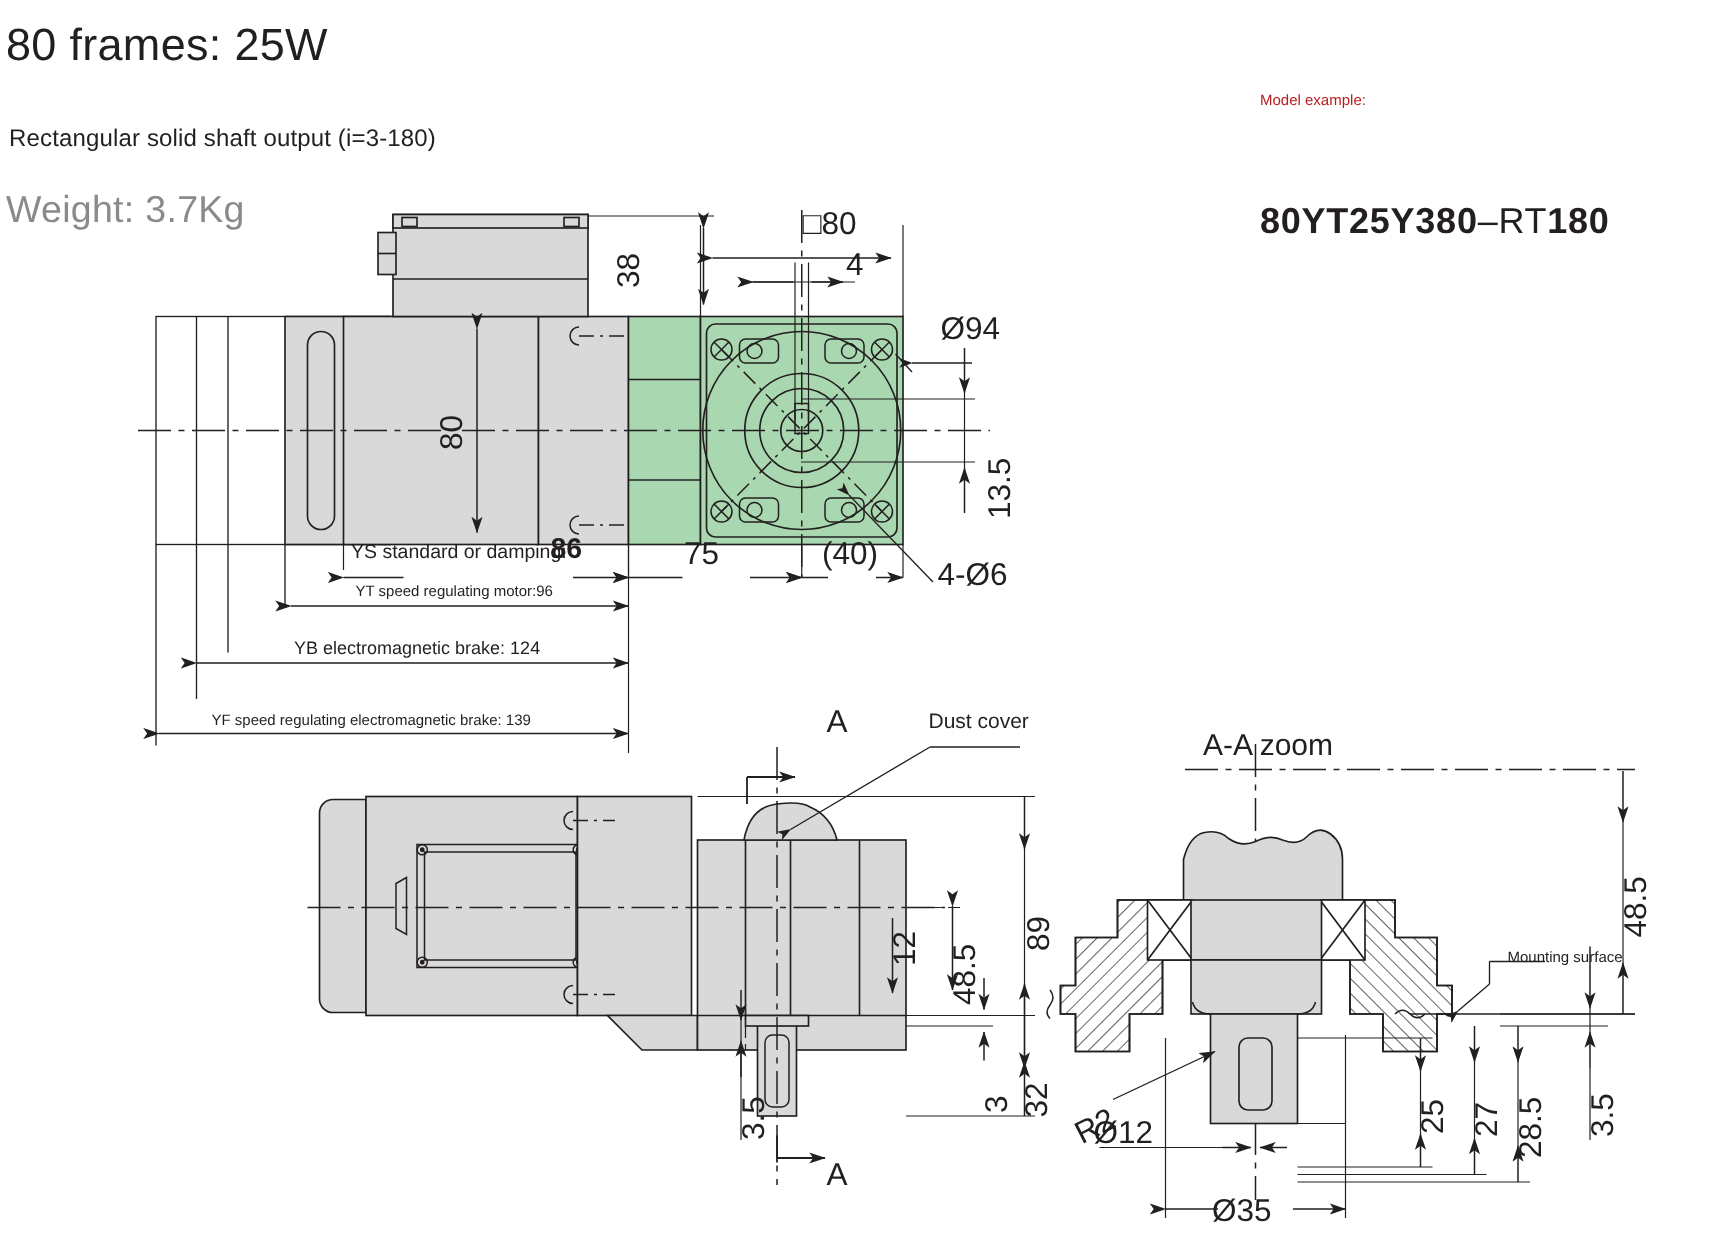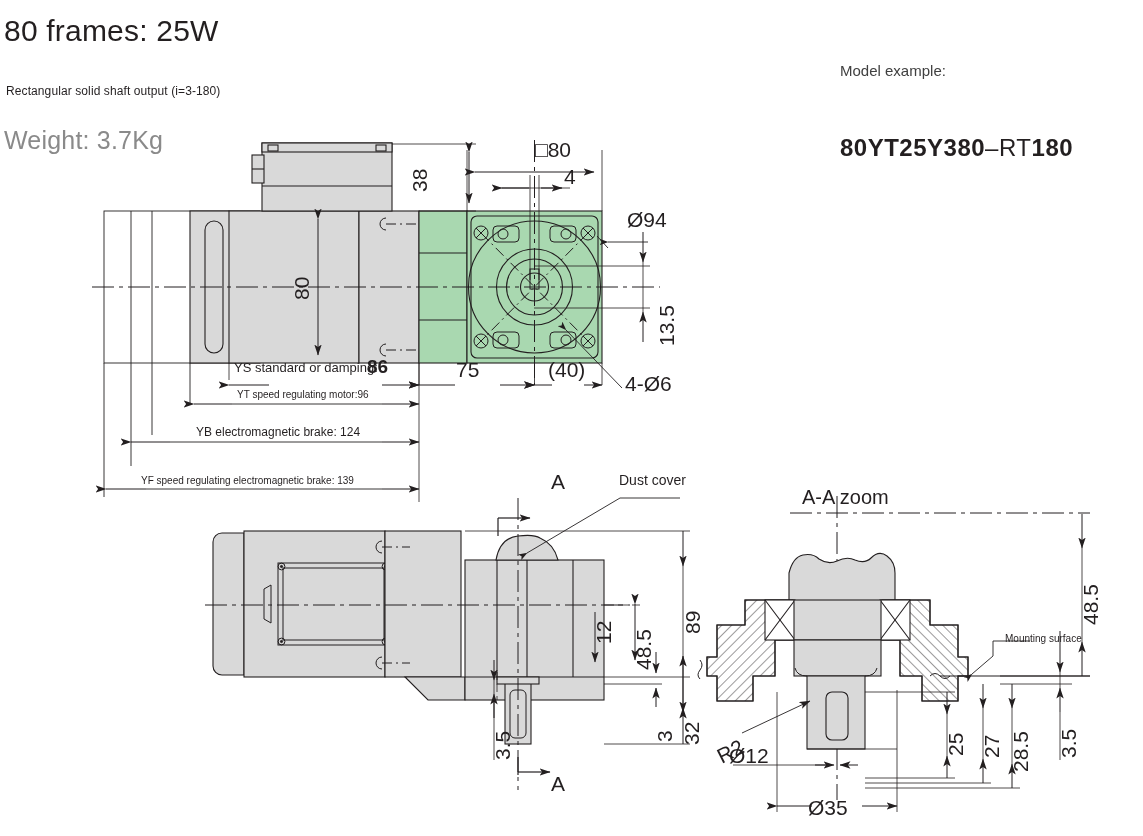--- a/index.html
+++ b/index.html
@@ -10,29 +10,29 @@
   }
   .root{position:absolute;left:0;top:0;width:989px;height:836px;}
 
   
   #title{
     position:absolute;left:4px;top:14px;
     font-size:30px;font-weight:400;letter-spacing:.2px;color:#231f20;
   }
   #subtitle{
     position:absolute;left:6px;top:84px;
-    font-size:12px;color:#231f20;letter-spacing:.1px;
+    font-size:16px;color:#231f20;letter-spacing:.1px;
   }
   #weight{
     position:absolute;left:4px;top:126px;
     font-size:25px;color:#8a8a8a;letter-spacing:.2px;
   }
   #model-label{
     position:absolute;left:840px;top:62px;
-    font-size:15px;color:#404040;
+    font-size:10px;color:#b91c1c;
   }
   .model-line{
     position:absolute;left:840px;
     font-size:24px;font-weight:700;letter-spacing:.5px;color:#231f20;
     white-space:nowrap;
   }
   #model-1{top:103px;}
   #model-2{top:134px;}
   .model-line .thin{font-weight:400;}
 

